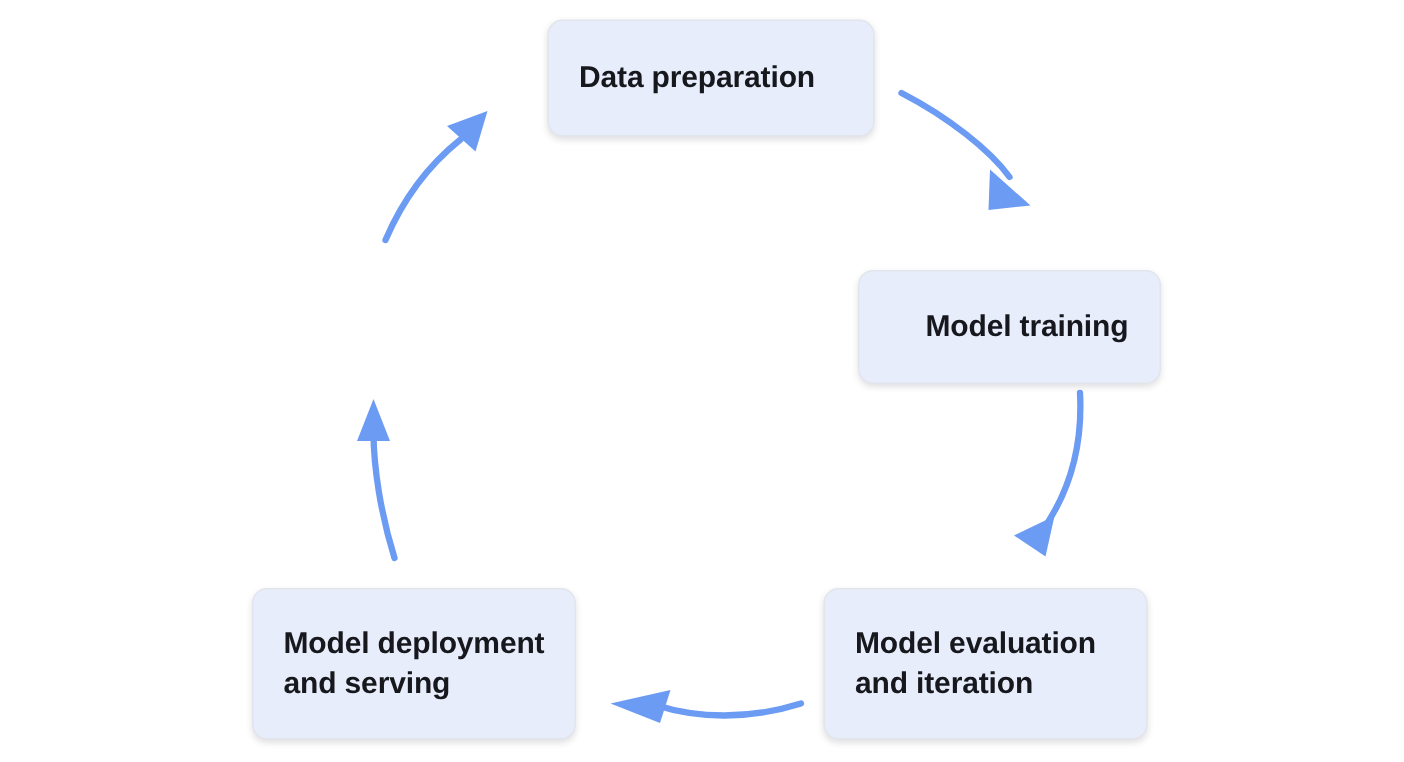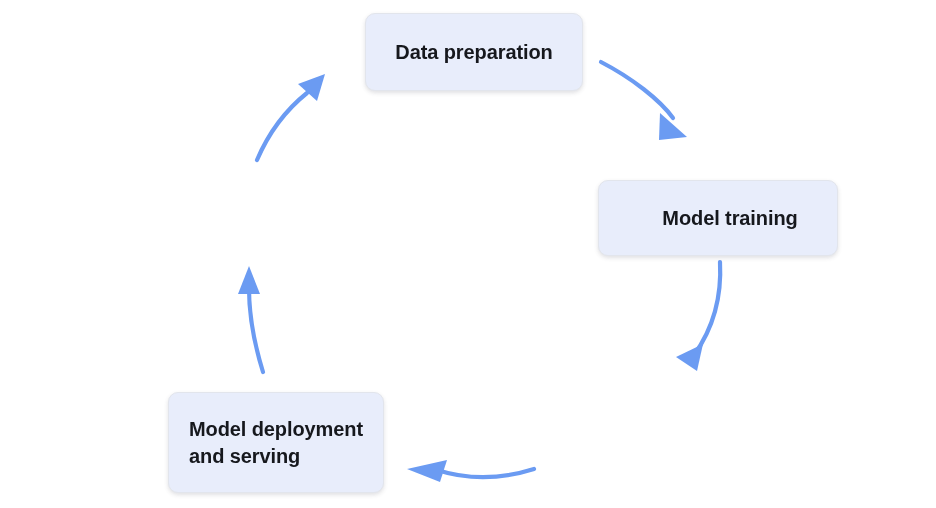--- a/index.html
+++ b/index.html
@@ -35,28 +35,28 @@
     padding: 0 20px;
   }
   .node-label {
     font-size: 20px;
     font-weight: bold;
     color: #16181d;
     line-height: 1.32;
     letter-spacing: -0.1px;
     white-space: pre-line;
   }
-  .node-center { justify-content: center; }
+  .node-center { }
   .node-center .node-label { text-align: center; }
   .node-left { justify-content: flex-start; }
   .node-left .node-label { text-align: left; }
 
   
   #node-data-preparation { left: 365px; top: 13px;  width: 218px; height: 78px; }
-  #node-model-training   { left: 598px; top: 180px; width: 240px; height: 76px; padding-left: 44px; }
+  #node-model-training   { left: 572px; top: 180px; width: 202px; height: 76px; padding-left: 44px; }
   #node-model-evaluation { left: 549px; top: 392px; width: 216px; height: 101px; }
   #node-model-deployment { left: 168px; top: 392px; width: 216px; height: 101px; }
   #node-model-monitoring { left: 135px; top: 180px; width: 228px; height: 77px; }
 </style>
 </head>
 <body>
 
 <div id="canvas">
 
   <svg class="arrow-layer" viewBox="0 0 936 508" width="936" height="508" xmlns="http://www.w3.org/2000/svg">
@@ -88,20 +88,24 @@
   </svg>
 
   <div id="node-data-preparation" class="node node-center">
     <span class="node-label">Data preparation</span>
   </div>
 
   <div id="node-model-training" class="node node-center">
     <span class="node-label">Model training</span>
   </div>
 
+  <div id="node-model-evaluation" class="node node-left">
+    <span class="node-label">Model evaluation
+and iteration</span>
+  </div>
 
   <div id="node-model-deployment" class="node node-left">
     <span class="node-label">Model deployment
 and serving</span>
   </div>
 
 
 </div>
 
 </body></html>

